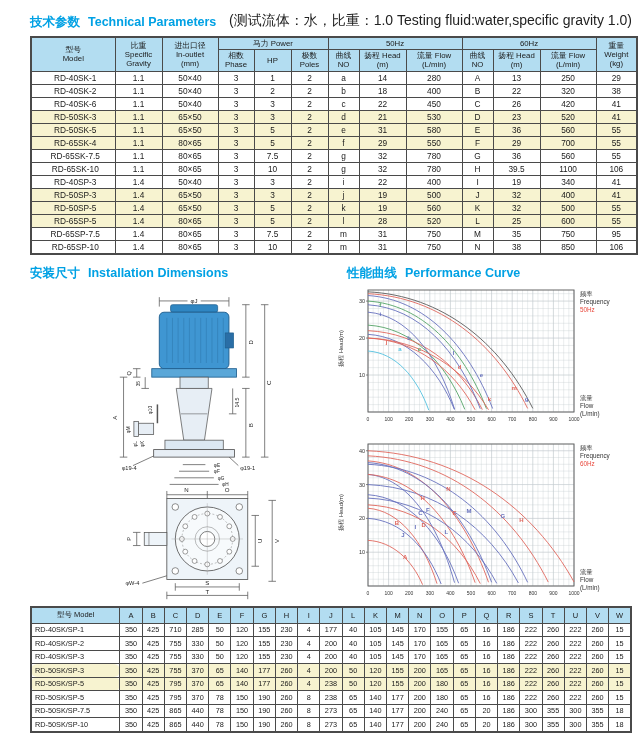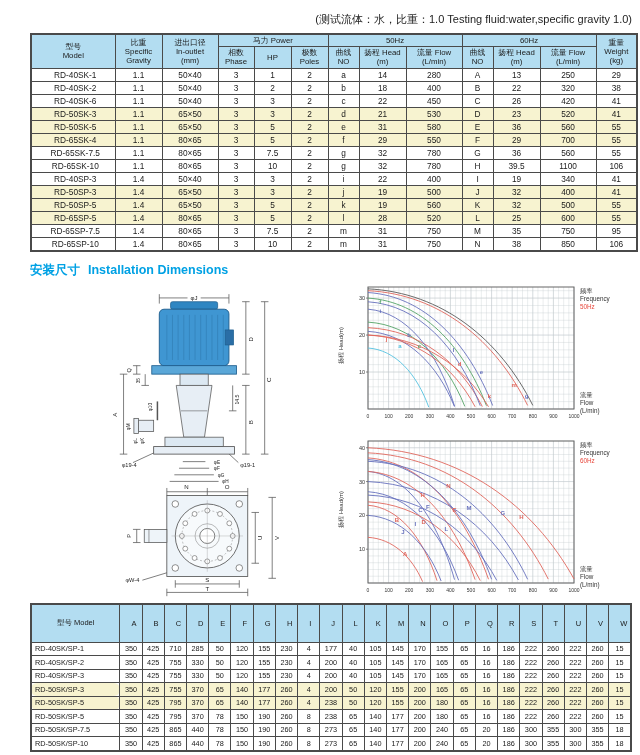--- a/index.html
+++ b/index.html
@@ -1,46 +1,49 @@
 <!DOCTYPE html>
 <html><head>
 <meta charset="utf-8">
 <style>
   html,body{margin:0;padding:0;background:#fff;}
   body{width:640px;height:755px;font-family:"Liberation Sans",sans-serif;overflow:hidden;color:#1a1a1a;}
   .page{box-sizing:border-box;width:640px;height:755px;padding:12px 8px 0 30px;}
   .head-row{display:flex;align-items:flex-end;margin-bottom:5px;}
   .sec-title{color:#00a1e4;font-weight:bold;font-size:12.5px;white-space:nowrap;}
   .sec-title .zh{margin-right:8px;}
-  .note{font-size:11px;color:#222;margin-left:auto;padding-bottom:1px;white-space:nowrap;}
+  .note{font-size:14px;color:#222;margin-left:auto;padding-bottom:1px;white-space:nowrap;}
   table{border-collapse:collapse;table-layout:fixed;}
   #main-table{width:602px;border:2px solid #4a4a4a;font-size:8.3px;}
   #main-table th{background:#b3ddf1;border:1px solid #4a4a4a;font-weight:normal;font-size:7.8px;line-height:1.18;padding:1px 0;}
   #main-table td{border:1px solid #4a4a4a;text-align:center;height:12px;padding:0 1px;}
   #main-table td.model-cell{text-align:center;padding-left:5px;}
   tr.hl td{background:#f7f3d0;}
   .mid-titles{display:flex;margin:10px 0 2px 0;}
   .mid-titles .left{flex:0 0 305px;}
   .mid-titles .right{flex:1;padding-left:12px;}
   .mid-row{display:flex;height:318px;}
   .fig-col{flex:0 0 300px;}
   .chart-col{flex:1;padding-left:4px;}
   .chart-box{margin-bottom:2px;}
   #dims-table{width:602px;border:2px solid #4a4a4a;font-size:7.3px;margin-top:4px;}
-  #dims-table th{background:#b3ddf1;border:1px solid #4a4a4a;font-weight:normal;font-size:7.5px;height:15px;padding:11px;}
+  #dims-table th{background:#b3ddf1;border:1px solid #4a4a4a;font-weight:normal;font-size:7.5px;height:15px;padding:0;}
   #dims-table td{border:1px solid #4a4a4a;text-align:center;height:12.5px;padding:0;}
   #dims-table td.model-cell{text-align:left;padding-left:3px;border-radius:6px;}
   svg text{font-family:"Liberation Sans",sans-serif;}
 </style>
 </head>
 <body>
 
 <div class="page">
 
   <div class="head-row">
+    <div class="sec-title">
+      <span class="zh">技术参数</span><span>Technical Parameters</span>
+    </div>
     <div class="note">(测试流体：水，比重：1.0  Testing fluid:water,specific gravity 1.0)</div>
   </div>
 
   <table id="main-table">
     <colgroup>
       <col style="width:84px">
         <col style="width:47px">
         <col style="width:56px">
       <col style="width:36px">
         <col style="width:37px">
@@ -324,20 +327,23 @@
           <td>38</td>
           <td>850</td>
           <td>106</td>
         </tr>
       </tbody>
   </table>
 
   <div class="mid-titles">
     <div class="left sec-title">
       <span class="zh">安装尺寸</span><span>Installation Dimensions</span>
+    </div>
+    <div class="right sec-title">
+      <span class="zh">性能曲线</span><span>Performance Curve</span>
     </div>
   </div>
 
   <div class="mid-row">
     <div class="fig-col">
       <svg width="300" height="318" viewBox="0 0 300 338">
         <g stroke="#555" stroke-width="0.8" fill="none">
 
           <line x1="128" y1="18" x2="158" y2="18"></line>
             <line x1="172" y1="18" x2="202" y2="18"></line>

